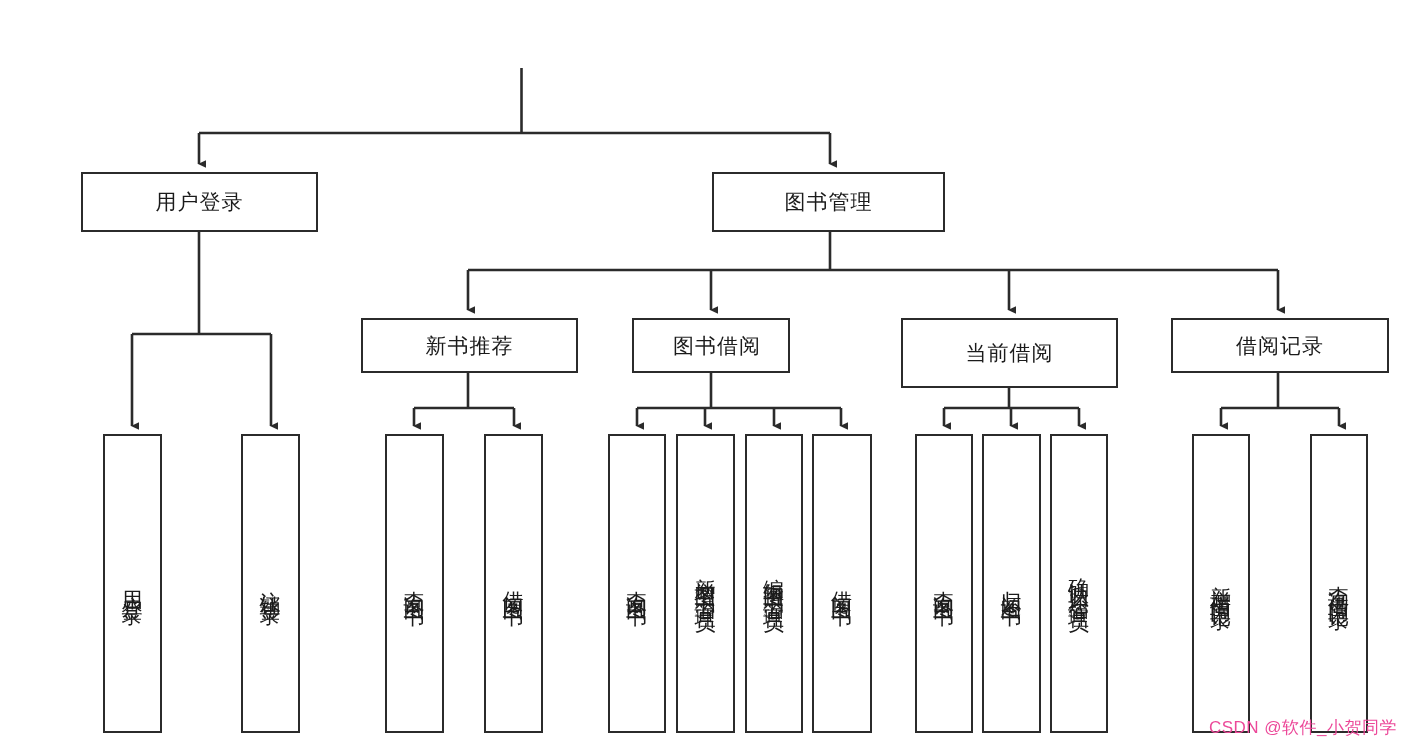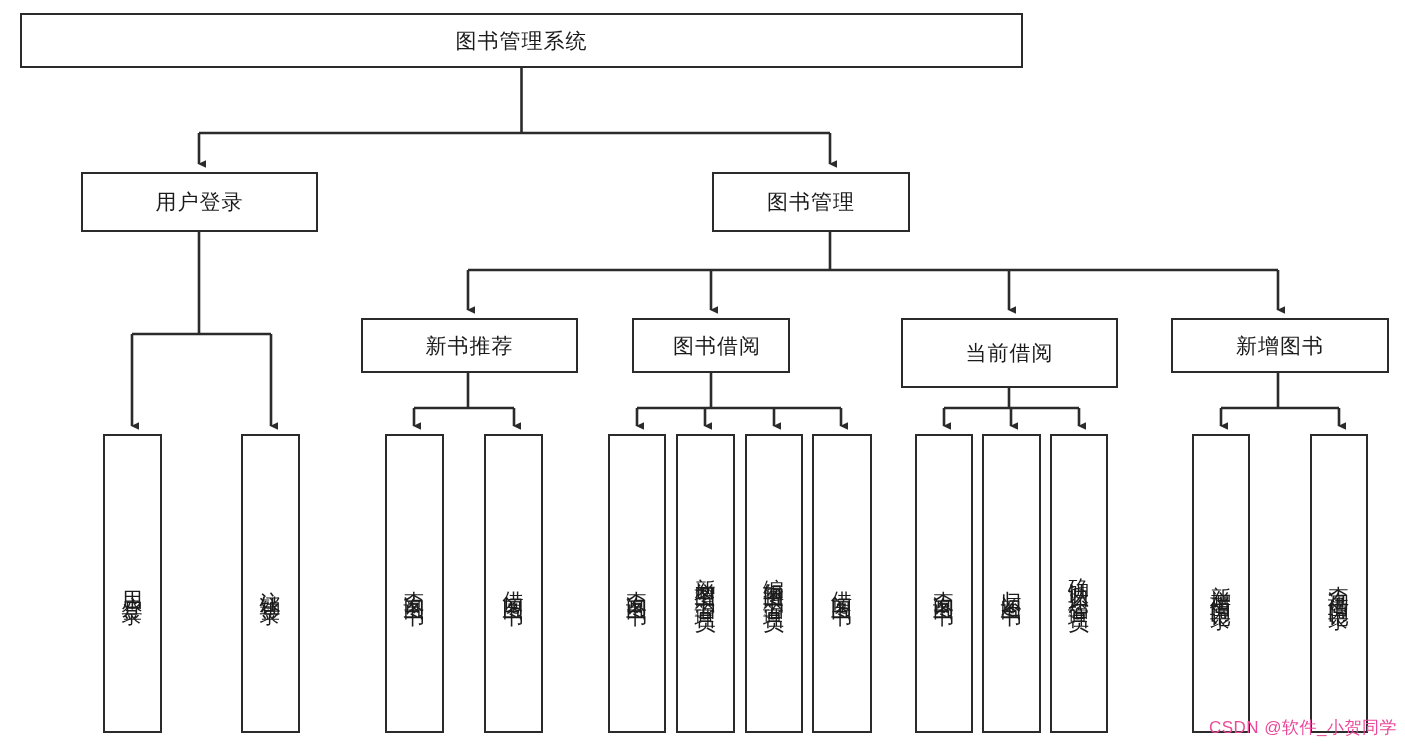--- a/index.html
+++ b/index.html
@@ -111,42 +111,39 @@
       <path d="M1011,408 L1011,426" marker-end="url(#arrow)"></path>
       <path d="M1079,408 L1079,426" marker-end="url(#arrow)"></path>
 
       <path d="M1278,373 L1278,408"></path>
       <path d="M1221,408 L1339,408"></path>
       <path d="M1221,408 L1221,426" marker-end="url(#arrow)"></path>
       <path d="M1339,408 L1339,426" marker-end="url(#arrow)"></path>
     </g>
   </svg>
 
-  <div class="node h" style="left:20px; top:13px; width:1003px; height:55px;">
-    <span>图书管理系统</span>
-  </div>
 
   <div class="node h" style="left:81px; top:172px; width:237px; height:60px;">
     <span>用户登录</span>
   </div>
-  <div class="node h" style="left:712px; top:172px; width:198px; height:60px;">
+  <div class="node h" style="left:712px; top:172px; width:233px; height:60px;">
     <span>图书管理</span>
   </div>
 
   <div class="node h" style="left:361px; top:318px; width:217px; height:55px;">
     <span>新书推荐</span>
   </div>
   <div class="node h" style="left:632px; top:318px; width:158px; height:55px;padding-left:12px;">
     <span>图书借阅</span>
   </div>
   <div class="node h" style="left:901px; top:318px; width:217px; height:70px;">
     <span>当前借阅</span>
   </div>
   <div class="node h" style="left:1171px; top:318px; width:218px; height:55px;">
-    <span>新增图书</span>
+    <span>借阅记录</span>
   </div>
 
   <div class="node v" style="left:103px; top:434px; width:59px; height:299px;">
     <span class="vtext">用户登录</span>
   </div>
   <div class="node v" style="left:241px; top:434px; width:59px; height:299px;">
     <span class="vtext">注销登录</span>
   </div>
 
   <div class="node v" style="left:385px; top:434px; width:59px; height:299px;">

